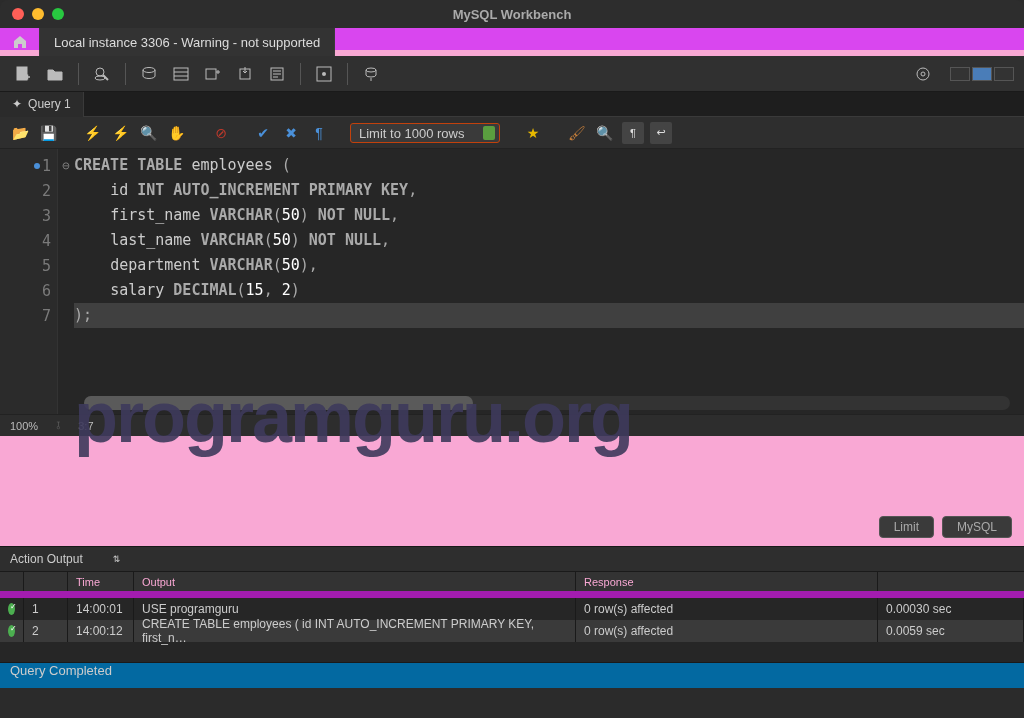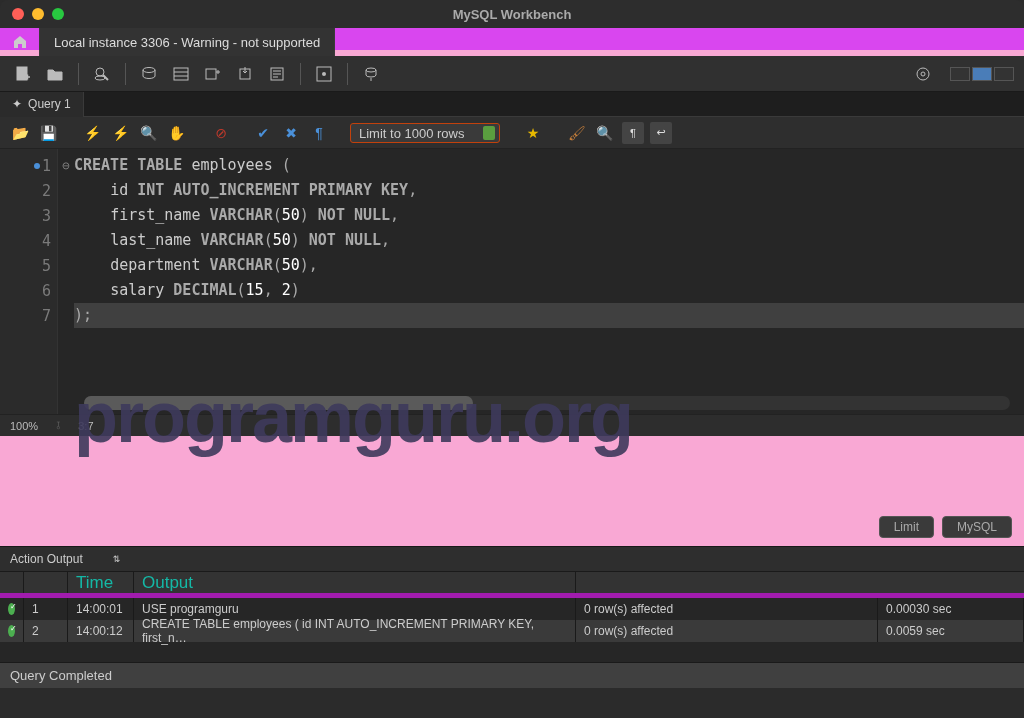--- a/index.html
+++ b/index.html
@@ -39,33 +39,33 @@
 .scrolltrack{position:absolute;left:84px;right:14px;bottom:4px;height:14px;background:#333;border-radius:7px}
 .scrollthumb{height:14px;width:42%;background:#5a5a5a;border-radius:7px}
 .statusbar{height:22px;background:#2d2d2d;display:flex;align-items:center;padding:0 10px;gap:18px;font-size:11px;color:#bbb;border-top:1px solid #222}
 .midpane{height:110px;background:#f9a8d4;position:relative}
 .watermark{position:absolute;left:74px;top:-60px;font-size:72px;font-weight:700;color:#3e3a5c;opacity:0.9;letter-spacing:-2px;pointer-events:none}
 .applybar{position:absolute;right:12px;bottom:8px;display:flex;gap:8px}
 .abtn{background:#3a3a3a;border:1px solid #555;color:#aaa;padding:3px 14px;font-size:12px;border-radius:4px;cursor:pointer}
 .outputhdr{height:26px;background:#2e2e2e;display:flex;align-items:center;padding:0 10px;border-top:1px solid #1a1a1a;border-bottom:1px solid #1a1a1a}
 .outsel{font-size:12px;color:#ccc;display:flex;align-items:center;gap:30px}
 .outtable{background:#262626}
-.othead{display:flex;height:26px;background:#333;border-bottom:5px solid #a21caf;font-size:17px;color:#14b8a6}
+.othead{display:flex;height:26px;background:#333;border-bottom:7px solid #a21caf;font-size:11px;color:#f9a8d4}
 .othead>div,.otrow>div{display:flex;align-items:center;padding:0 8px;border-right:1px solid #1a1a1a}
 .col-st{width:24px;justify-content:center}
 .col-idx{width:44px}
 .col-time{width:66px}
 .col-act{width:442px}
 .col-resp{width:302px}
 .col-dur{flex:1}
 .otrow{display:flex;height:22px;font-size:12px;color:#ccc}
 .otrow.sel{background:#3a3a3a}
 .okdot{width:12px;height:12px;background:#4caf50;border-radius:50%;display:inline-block;position:relative}
 .okdot::after{content:"✓";position:absolute;color:#fff;font-size:8px;left:2px;top:-1px}
-.qstatus{height:26px;background:#404040;display:flex;align-items:center;padding:0 10px;border-top:1px solid #1a1a1a;font-size:13px;color:#ccc}
+.qstatus{height:26px;background:#0369a1;display:flex;padding:0 10px;border-top:1px solid #1a1a1a;font-size:13px;color:#ccc}
 svg{display:block}
 .ic{fill:currentColor}
 .panbtns{display:flex;gap:2px}
 .panbtn{width:20px;height:14px;border:1px solid #555;background:#333}
 .panbtn.act{background:#4a7db8}
 </style>
 </head>
 <body>
 
 <div class="titlebar">
@@ -269,20 +269,21 @@
     <span style="font-size:9px">⇅</span>
   </div>
 </div>
 
 <div class="outtable">
   <div class="othead">
     <div class="col-st"></div>
     <div class="col-idx"></div>
     <div class="col-time">Time</div>
     <div class="col-act">Output</div>
+    <div class="col-resp">Response</div>
   </div>
   <div id="otbody">
       <div class="otrow">
         <div class="col-st">
           <span class="okdot"></span>
         </div>
   <div class="col-idx">1</div>
   <div class="col-time">14:00:01</div>
   <div class="col-act">USE programguru</div>
   <div class="col-resp">0 row(s) affected</div>

